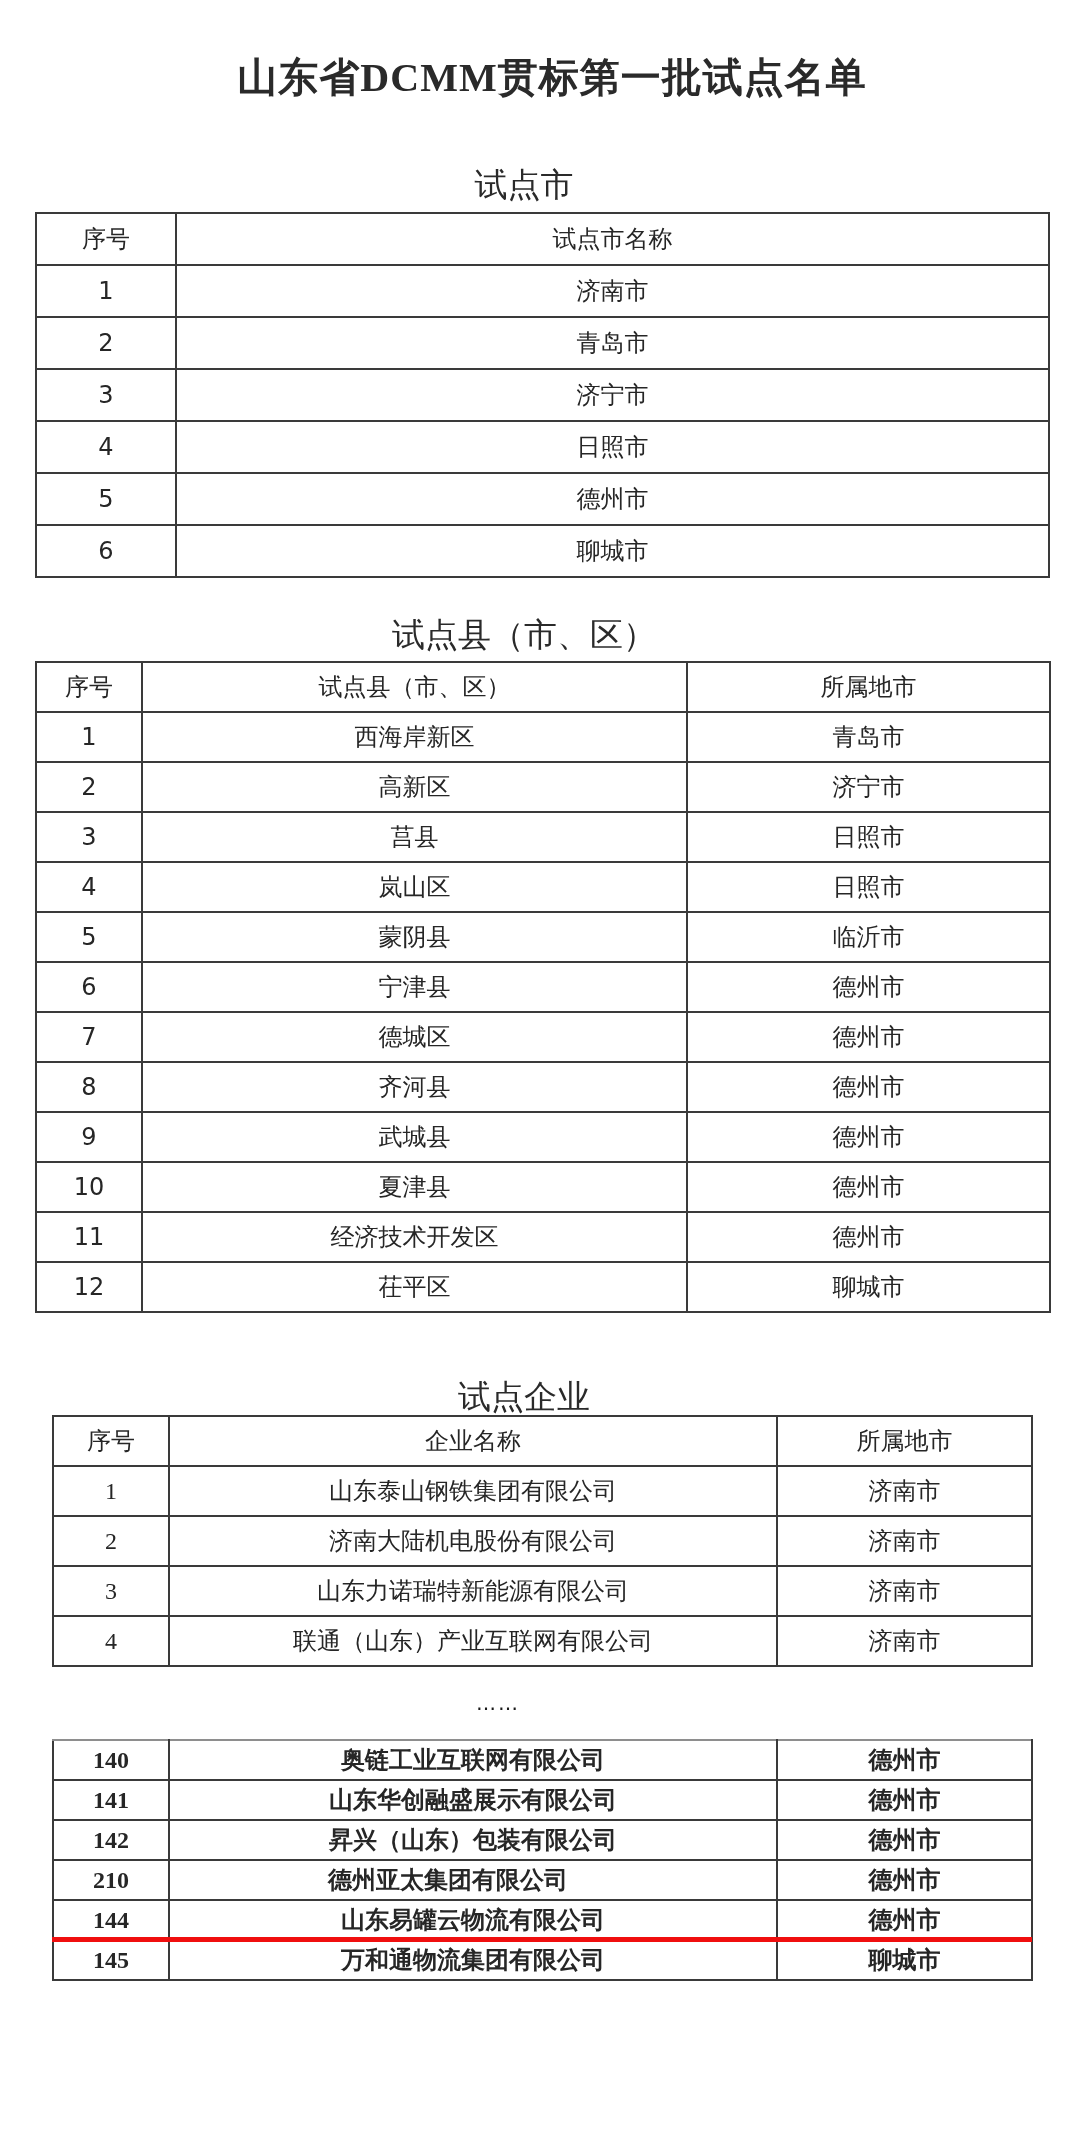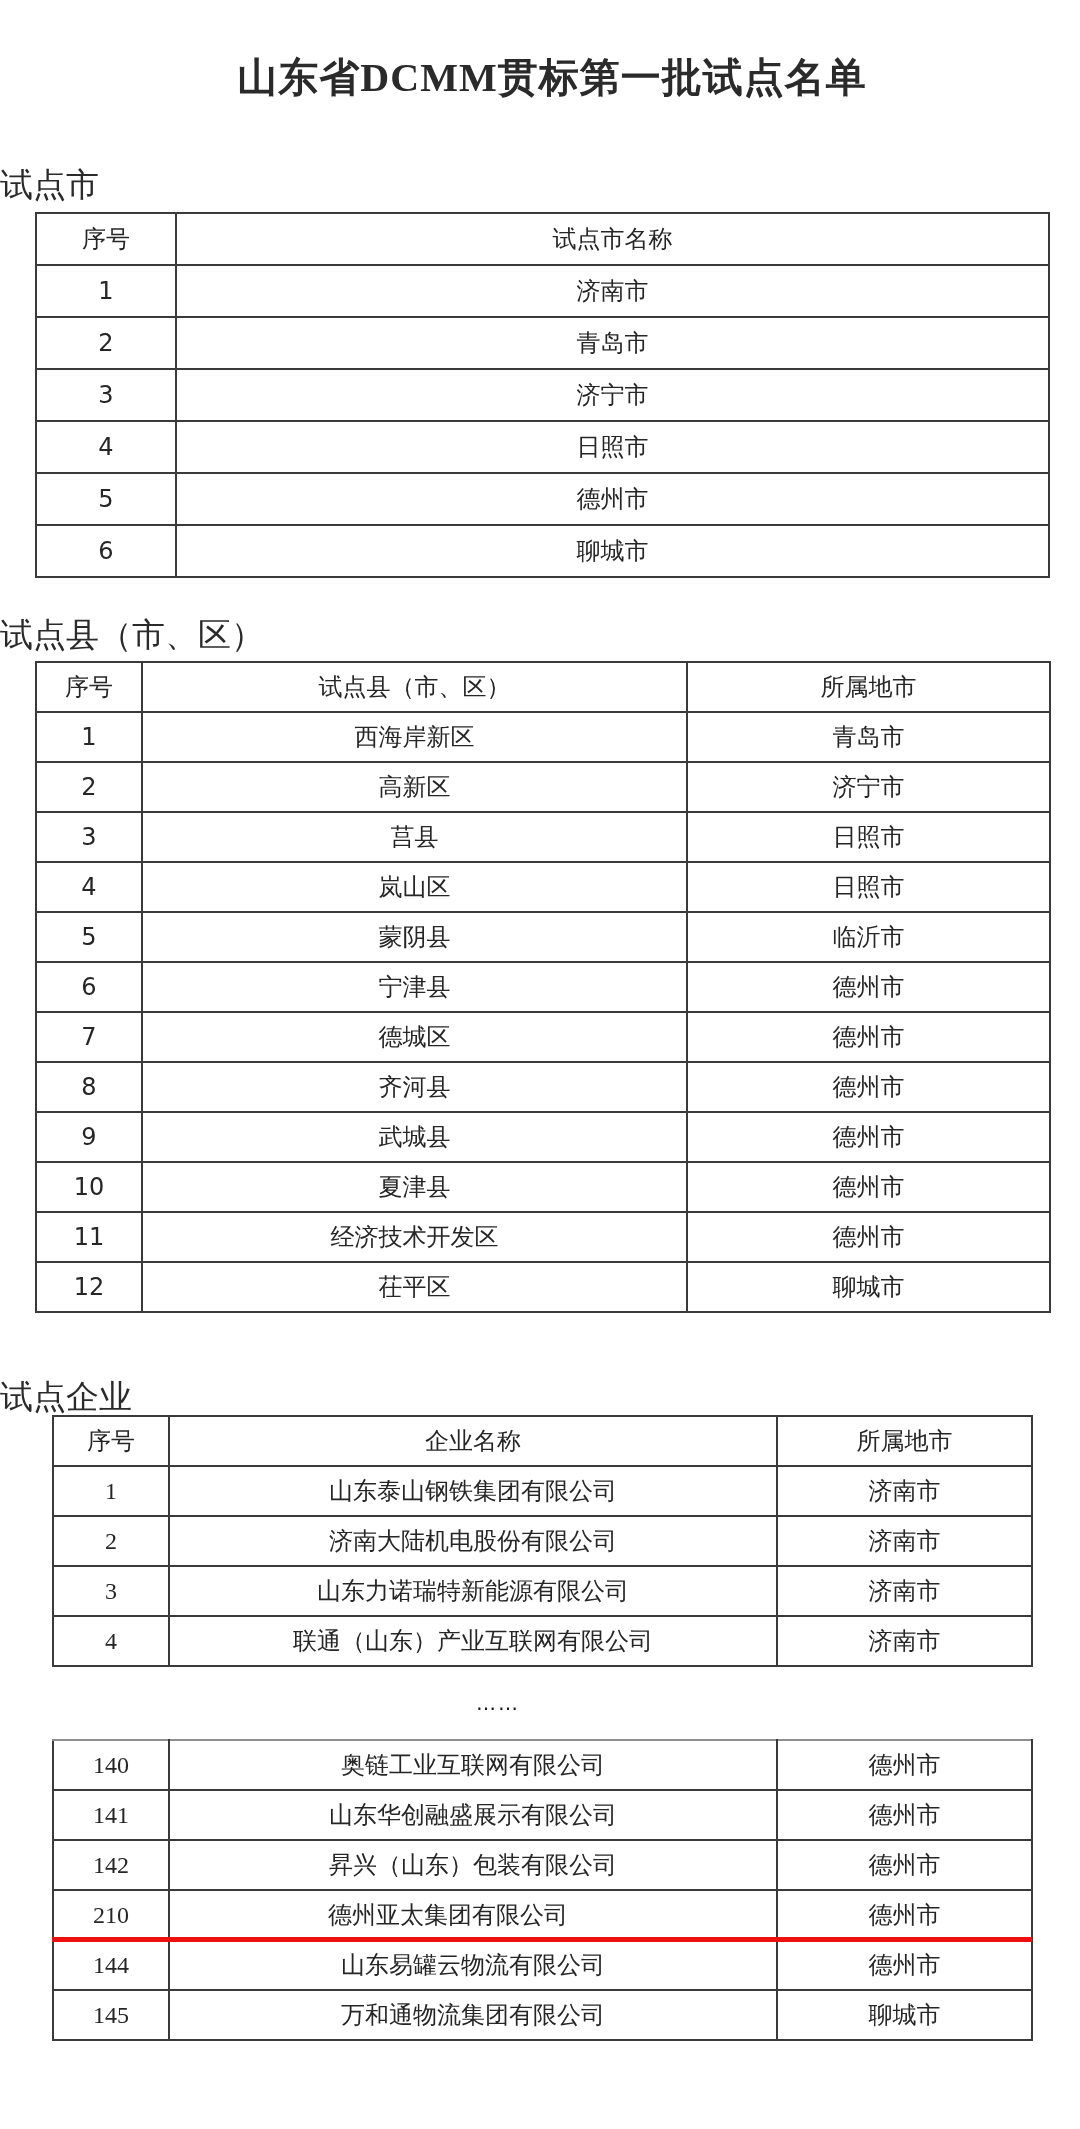--- a/index.html
+++ b/index.html
@@ -6,32 +6,32 @@
     html, body { width: 1080px; height: 2129px; background: #ffffff; overflow: hidden; }
     body { position: relative; font-family: "DejaVu Sans", "Liberation Sans", sans-serif; color: #262626; }
 
     .doc-title {
       position: absolute; left: 0; top: 54px; width: 1080px; height: 48px; line-height: 48px;
       text-align: center; font-family: "Liberation Serif", "DejaVu Serif", serif;
       font-weight: bold; font-size: 40px; color: #2a2a2a; letter-spacing: 1px; padding-left: 24px;
     }
     .section-heading {
       position: absolute; left: 0; width: 1048px; height: 44px; line-height: 44px;
-      font-size: 33px; color: #2a2a2a;
+      text-align: center; font-size: 33px; color: #2a2a2a;
     }
     table.grid { position: absolute; border-collapse: collapse; table-layout: fixed; }
     table.grid th, table.grid td {
       border: 2px solid #3a3a3a; text-align: center; vertical-align: middle;
       font-size: 24px; font-weight: normal; padding: 0; white-space: nowrap; overflow: hidden;
       color: #262626;
     }
     table.t1 th, table.t1 td { height: 52px; }
     table.t2 th, table.t2 td { height: 50px; }
     table.t3 th, table.t3 td { height: 50px; }
-    table.t4 td { height: 50px; }
+    table.t4 td { height: 40px; font-weight: bold; }
     table.t4 tr.first td { border-top-color: #8e8e8e; }
     .num-serif { font-family: "Liberation Serif", "DejaVu Serif", serif !important; font-size: 24px; }
     .ellipsis {
       position: absolute; left: 398px; top: 1688px; width: 200px; height: 30px; line-height: 30px;
       text-align: center; font-size: 20px; letter-spacing: 2px; color: #1a1a1a;
     }
     .highlight-line {
       position: absolute; left: 52px; top: 1937px; width: 980px; height: 5px; background: #f00f0f;
     }
   </style>

